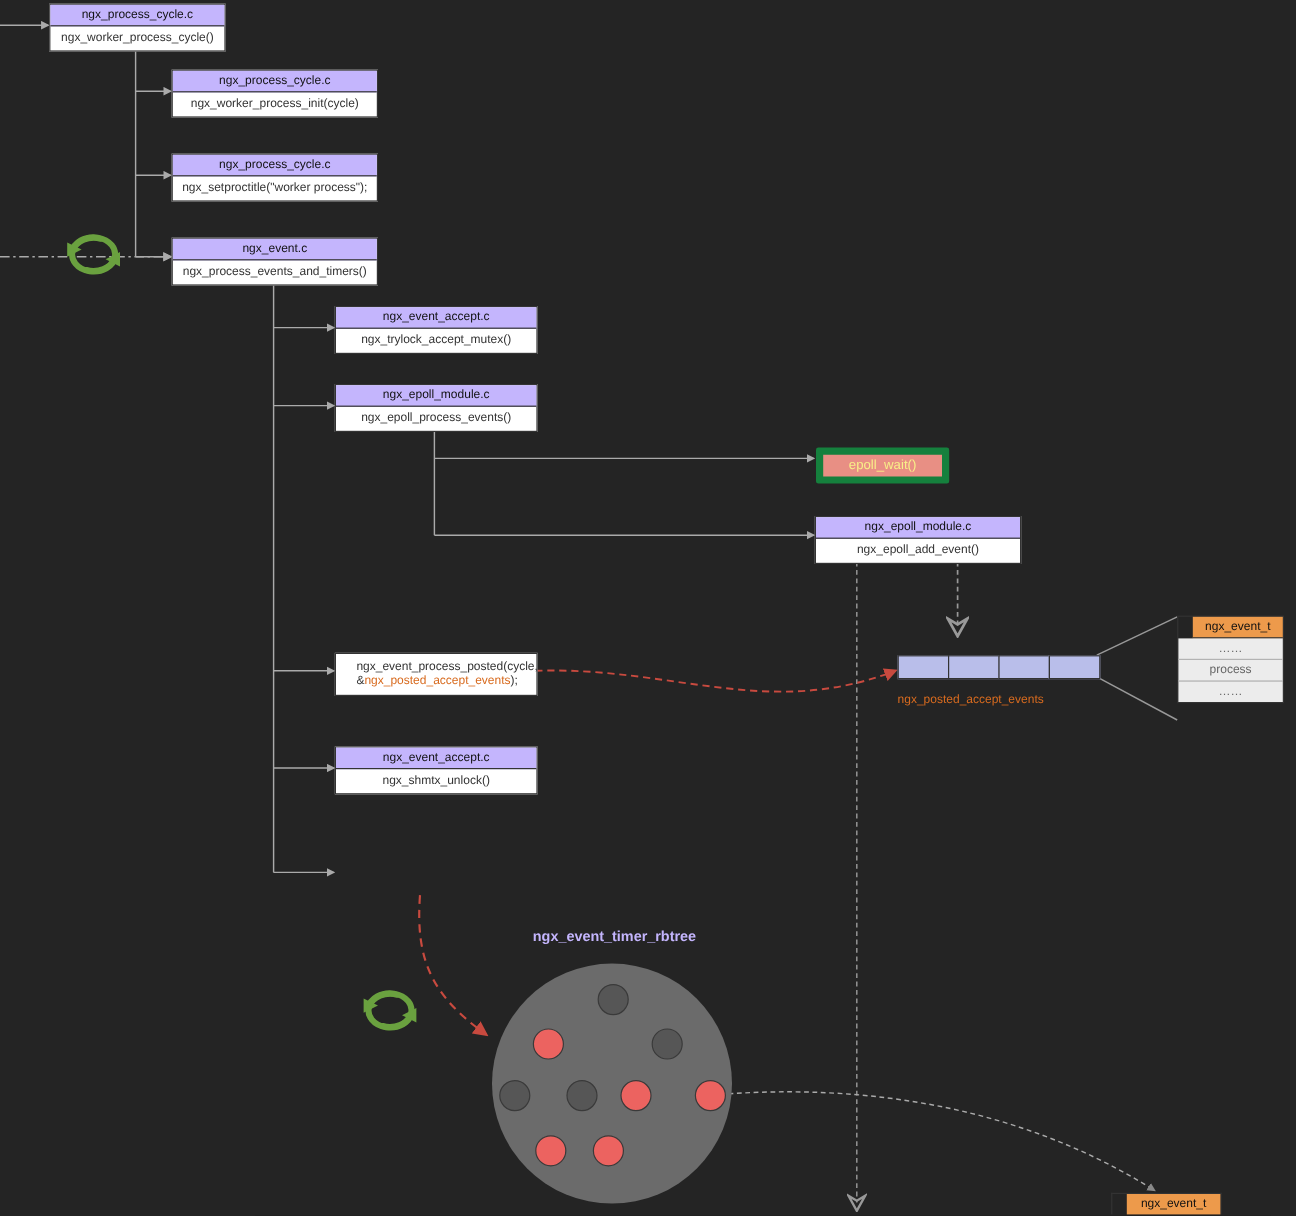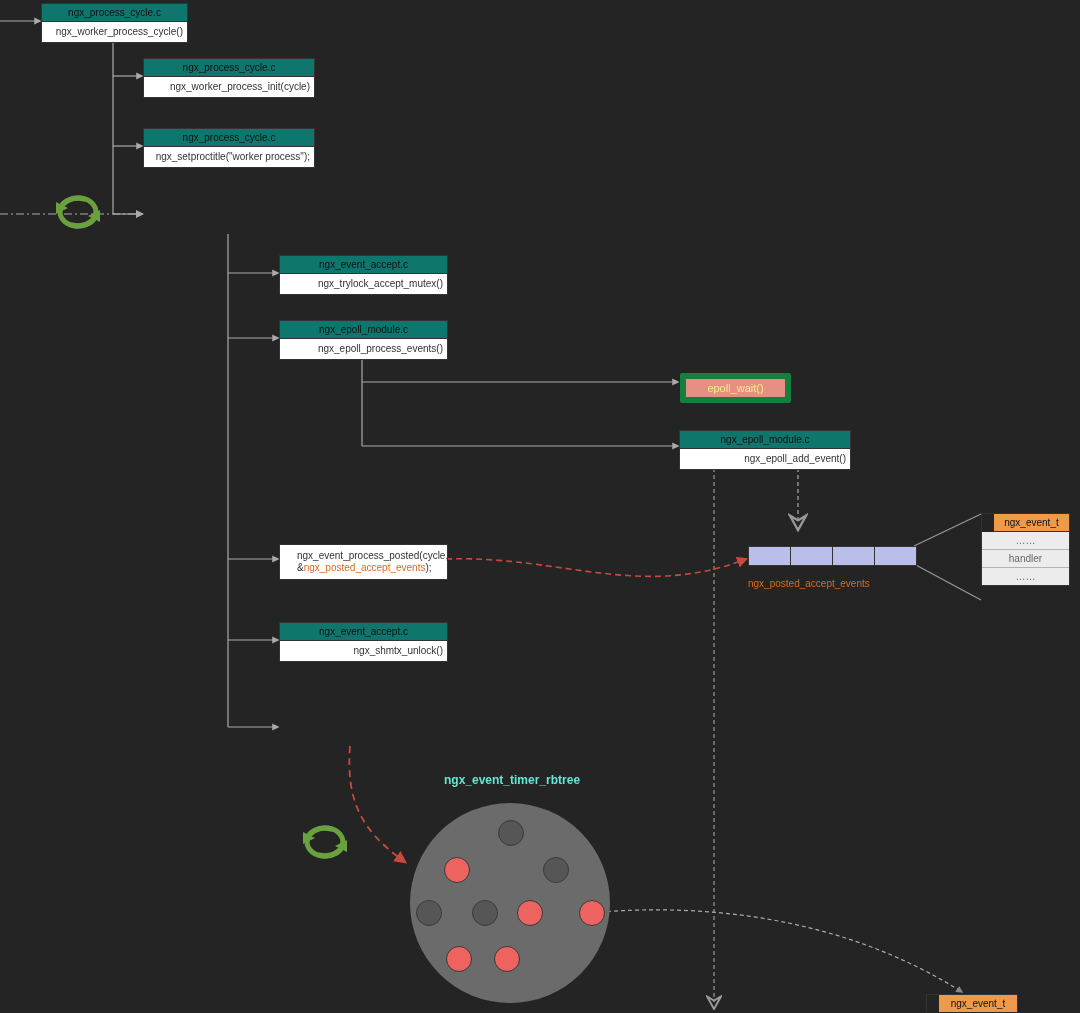--- a/index.html
+++ b/index.html
@@ -24,30 +24,30 @@
     height: 1013px;
     pointer-events: none;
   }
   .box {
     position: absolute;
     background: #fff;
     border: 1px solid #333;
     font-size: 10px;
   }
   .box .head {
-    background: #0f766e;
+    background: #c4b5fd;
     border-bottom: 1px solid #333;
     text-align: center;
     color: #111;
     padding: 3px 4px;
     font-size: 10px;
     line-height: 1.1;
   }
   .box .body {
-    text-align: right;
+    text-align: center;
     padding: 4px 4px;
     font-size: 10px;
     line-height: 1.2;
   }
   .box .body .hl {
     color: #d86b1f;
   }
   .pill {
     position: absolute;
     background: #e88f84;
@@ -88,21 +88,21 @@
     border-right: none;
   }
   .queue .q:last-child { border-right: 1px solid #333; }
   .qlabel {
     position: absolute;
     color: #d86b1f;
     font-size: 10px;
   }
   .rbtreeLabel {
     position: absolute;
-    color: #5eead4;
+    color: #c4b5fd;
     font-weight: bold;
     font-size: 12px;
   }
   .circle {
     position: absolute;
     border-radius: 50%;
   }
   .bigCircle  { background: #6b6b6b; }
   .node-red   { background: #ec6360; border: 1px solid #3a3a3a; }
   .node-gray  { background: #565656; border: 1px solid #3a3a3a; }
@@ -198,20 +198,24 @@
   <div class="box" style="left:143px; top:58px; width:170px;">
     <div class="head">ngx_process_cycle.c</div>
     <div class="body">ngx_worker_process_init(cycle)</div>
   </div>
 
   <div class="box" style="left:143px; top:128px; width:170px;">
     <div class="head">ngx_process_cycle.c</div>
     <div class="body">ngx_setproctitle("worker process");</div>
   </div>
 
+  <div class="box" style="left:143px; top:198px; width:170px;">
+    <div class="head">ngx_event.c</div>
+    <div class="body">ngx_process_events_and_timers()</div>
+  </div>
 
   <div class="box" style="left:279px; top:255px; width:167px;">
     <div class="head">ngx_event_accept.c</div>
     <div class="body">ngx_trylock_accept_mutex()</div>
   </div>
 
   <div class="box" style="left:279px; top:320px; width:167px;">
     <div class="head">ngx_epoll_module.c</div>
     <div class="body">ngx_epoll_process_events()</div>
   </div>
@@ -241,21 +245,21 @@
     <div class="q"></div>
     <div class="q"></div>
     <div class="q"></div>
     <div class="q"></div>
   </div>
   <div class="qlabel" style="left:748px; top:578px;">ngx_posted_accept_events</div>
 
   <div class="structBox" style="left:981px; top:513px; width:87px;">
     <div class="head orangeHead" style="border-bottom:1px solid #333; text-align:center; padding:3px 0; font-size:10px; color:#111;">ngx_event_t</div>
     <div class="grayCell">……</div>
-    <div class="grayCell">handler</div>
+    <div class="grayCell">process</div>
     <div class="grayCell">……</div>
   </div>
 
   <div class="structBox" style="left:926px; top:994px; width:90px; border-bottom:none;">
     <div class="head orangeHead" style="text-align:center; padding:3px 0; font-size:10px; color:#111;">ngx_event_t</div>
   </div>
 
   <div class="rbtreeLabel" style="left:444px; top:773px;">ngx_event_timer_rbtree</div>
 
   <div class="circle bigCircle" style="left:410px; top:803px; width:200px; height:200px;"></div>

